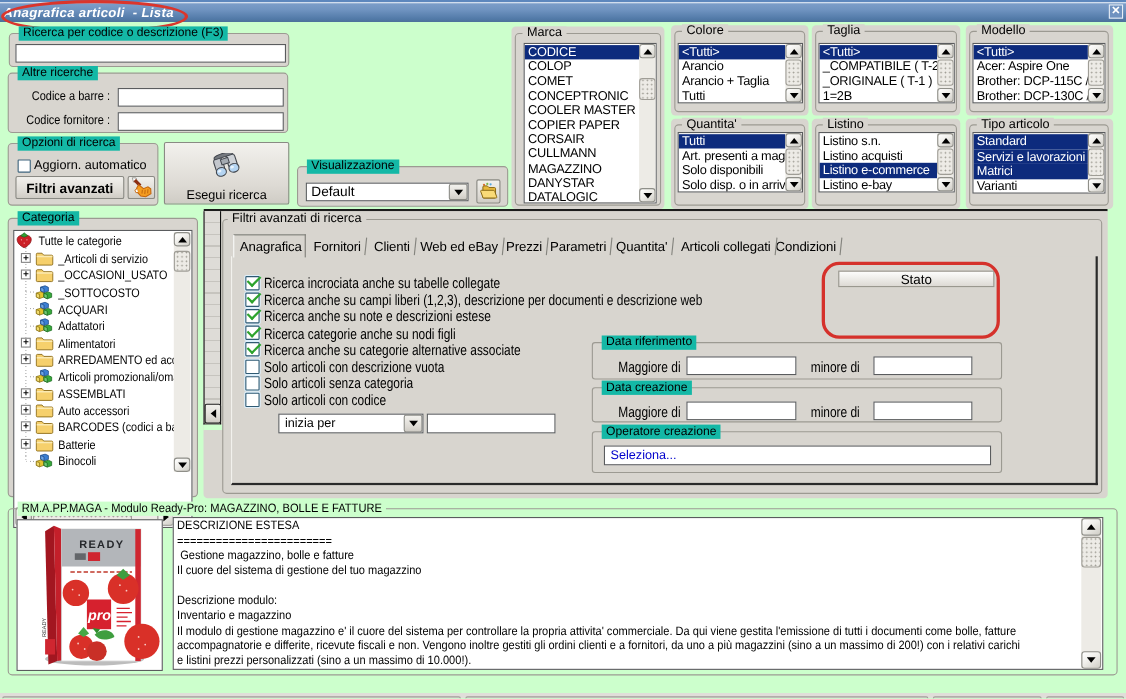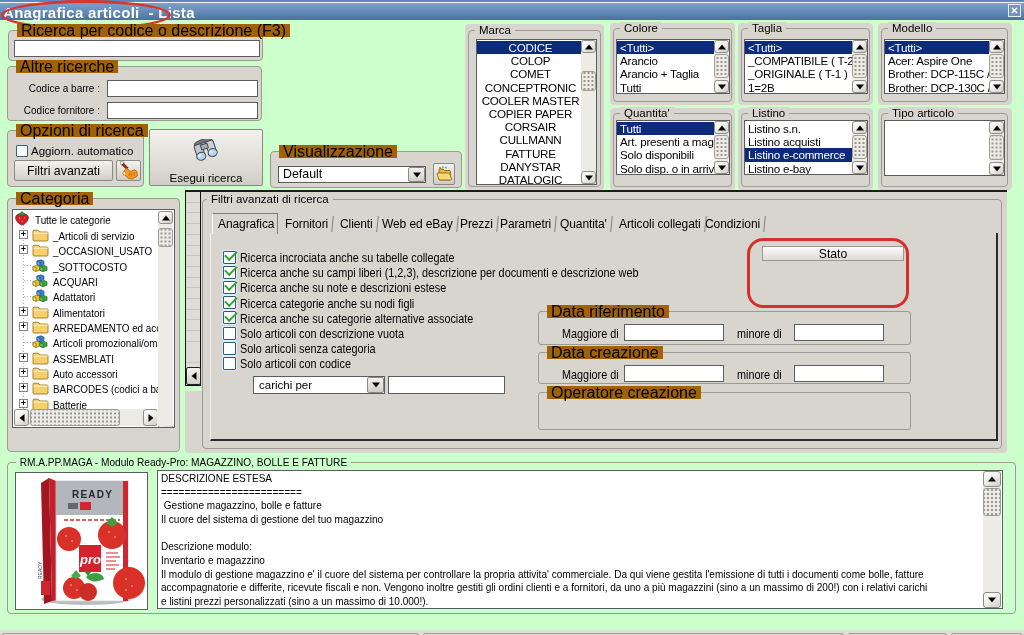--- a/index.html
+++ b/index.html
@@ -3,28 +3,28 @@
 <meta charset="utf-8">
 <style>
 * { margin:0; padding:0; box-sizing:border-box; }
 html,body { width:1024px; height:635px; overflow:hidden; }
 body { font-family:"Liberation Sans", sans-serif; font-size:11.5px; color:#000; background:#ccffcc; position:relative; }
 #app { position:absolute; left:0; top:0; width:1024px; height:635px; background:#ccffcc; overflow:hidden; }
 .abs { position:absolute; }
 
 #tbar { left:0; top:0; width:1024px; height:20px; background:linear-gradient(180deg,#83a3cd 0%,#6f93c0 45%,#527AA8 85%,#4c719a 100%); }
 #tbar .strip { position:absolute; left:0; top:0; width:1024px; height:3px; background:#5d87bd; border-bottom:1px solid #eef3f9; }
-#ttext { position:absolute; left:3px; top:4px; font-size:15px; font-weight:bold; color:#fff; letter-spacing:0.3px; }
+#ttext { position:absolute; left:3px; top:4px; font-size:12px; font-weight:bold; color:#fff; letter-spacing:0.3px;font-style:italic; }
 #tclose { position:absolute; left:1008px; top:4px; width:13px; height:13px; background:#6f92c0; border:1px solid #e7eef6; color:#fff; font-weight:bold; font-size:10px; text-align:center; line-height:11px; }
 .redell { position:absolute; border:3px solid #da352c; border-radius:50%; }
 .redrect { position:absolute; border:3px solid #d5312b; border-radius:16px; }
 
 .grp { position:absolute; background:#d8d5cf; border:1px solid #9c9a92; border-radius:4px; }
 .grp.green { background:transparent; }
-.glbl { position:absolute; top:-7px; left:8px; background:#a16207; padding:0 4px; font-size:16px; line-height:13px; white-space:nowrap; }
+.glbl { position:absolute; top:-7px; left:8px; background:#14b8a6; padding:0 4px; font-size:11px; line-height:13px; white-space:nowrap; }
 .glbl.green { background:#ccffcc; }
 
 .panel { position:absolute; background:#d8d5cf; border-radius:4px; }
 .gbox { position:absolute; border:1px solid #9c9a92; border-radius:4px; }
 .plbl { position:absolute; background:#d8d5cf; padding:0 4px; font-size:11.5px; line-height:13px; white-space:nowrap; z-index:2; }
 
 .inp { position:absolute; background:#fff; border:1px solid #5a5c5e; }
 .lb { position:absolute; background:#fff; border:1px solid #5a5c5e; overflow:hidden; }
 .row { height:13.2px; line-height:13.4px; padding-left:3px; white-space:nowrap; overflow:hidden; font-size:11.6px; letter-spacing:-0.22px; }
 .sel { background:#0d2b7d; color:#fff; }
@@ -74,21 +74,21 @@
   <div class="lbltxt rt" style="left:0px; top:82px; width:100px;">Codice a barre :</div>
   <div class="inp" style="left:107px; top:80px; width:151px; height:17px;"></div>
   <div class="lbltxt rt" style="left:0px; top:104px; width:100px;">Codice fornitore :</div>
   <div class="inp" style="left:107px; top:102px; width:151px; height:17px;"></div>
 
   <div class="grp" style="left:7px; top:130px; width:137px; height:57px;">
     <div class="glbl">Opzioni di ricerca</div>
   </div>
   <div class="chk" style="left:16px; top:145px; width:12px; height:12px; box-shadow:none; border:1.5px solid #3d637c;"></div>
   <div class="lbltxt" style="left:31px; top:145px;">Aggiorn. automatico</div>
-  <div class="btn" style="left:14px; top:160px; width:99px; height:21px; line-height:20px; font-size:12.4px;">Filtri avanzati</div>
+  <div class="btn" style="left:14px; top:160px; width:99px; height:21px; line-height:20px; font-size:12.4px;font-weight:bold;">Filtri avanzati</div>
   <div class="btn" style="left:116px; top:160px; width:25px; height:21px;"></div>
   <div class="abs" style="left:118px; top:160px;"><svg width="22" height="21" viewBox="0 0 22 21">
     <path d="M2.2 1.6 L5.8 1.8 L6.6 5 L3.4 5.6 Z" fill="#fff" stroke="#8a8a84" stroke-width="0.7"></path>
     <path d="M4.5 3.8 L9.5 8.8" stroke="#8b2e12" stroke-width="3"></path>
     <path d="M8 8 L12.5 11.5 L16.5 9.8 L19 11.6 L19.2 16 L14.5 18.8 L10 18.2 L7 15 L6.2 11.2 Z" fill="#f59d20" stroke="#c3650c" stroke-width="1"></path>
     <path d="M11.5 12.5 L11 16 M14 12.5 L13.6 16.5 M16.5 12 L16.2 15.8" stroke="#c97010" stroke-width="1.1"></path>
     <path d="M6.6 11.6 L4.6 12.8 L5.6 15.2 L7.6 14.9" fill="#fff" stroke="#c3650c" stroke-width="0.8"></path>
   </svg></div>
 
   <div class="btn" style="left:149px; top:129px; width:114px; height:57px;"></div>
@@ -118,31 +118,31 @@
     <circle cx="5" cy="3" r="1" fill="#e06a2a"></circle>
         <circle cx="8" cy="2.2" r="1" fill="#7ab648"></circle>
         <circle cx="11" cy="2.6" r="1" fill="#55a7e0"></circle>
     <path d="M4 5 C4 4.4 4.4 4 5 4 H8 L9.5 5.5 H14.5 C15.1 5.5 15.5 5.9 15.5 6.5 V14 C15.5 14.6 15.1 15 14.5 15 H5 C4.4 15 4 14.6 4 14 Z" fill="#e8b83c" stroke="#8a6914" stroke-width="0.9"></path>
     <path d="M4.2 15 L2 9 C1.8 8.4 2.2 8 2.8 8 H13.4 C14 8 14.6 8.4 14.8 9 L16.6 14 C16.8 14.6 16.4 15 15.8 15 Z" fill="#f9da77" stroke="#8a6914" stroke-width="0.9"></path>
   </svg></div>
 
   <div class="panel" style="left:465px; top:24px; width:139px; height:166px;"></div>
   <div class="gbox" style="left:468px; top:30px; width:133px; height:157px;"></div>
   <div class="plbl" style="left:475px; top:24px;">Marca</div>
-  <div class="lb" style="left:476px; top:39px; width:121px; height:146px;text-align:center;">
+  <div class="lb" style="left:476px; top:39px; width:121px; height:146px;">
     <div style="margin:1px 0 0 0; margin-right:15px;">
       <div class="row sel">CODICE</div>
         <div class="row">COLOP</div>
         <div class="row">COMET</div>
         <div class="row">CONCEPTRONIC</div>
         <div class="row">COOLER MASTER</div>
         <div class="row">COPIER PAPER</div>
         <div class="row">CORSAIR</div>
         <div class="row">CULLMANN</div>
-        <div class="row">FATTURE</div>
+        <div class="row">MAGAZZINO</div>
         <div class="row">DANYSTAR</div>
         <div class="row">DATALOGIC</div>
     </div>
     <div class="sb" style="right:0; top:0; width:15px; height:144px;">
       <div class="sbtn" style="top:0; height:13px;">
           <i class="tri up"></i>
         </div>
       <div class="sthumb dots" style="top:31px; height:20px;"></div>
       <div class="sbtn" style="bottom:0; height:13px;">
           <i class="tri dn"></i>
@@ -252,35 +252,41 @@
       <div class="sbtn" style="bottom:0; height:13px;">
           <i class="tri dn"></i>
         </div>
     </div>
   </div>
 
   <div class="panel" style="left:878px; top:108px; width:134px; height:82px;"></div>
   <div class="gbox" style="left:881px; top:113px; width:127px; height:74px;"></div>
   <div class="plbl" style="left:888px; top:107px;">Tipo articolo</div>
   <div class="lb" style="left:884px; top:120px; width:121px; height:56px;">
+    <div style="margin:1px 15px 0 0;">
+      <div class="row sel" style="height:13.6px; line-height:13.6px;">Standard</div>
+        <div class="row sel" style="height:13.6px; line-height:13.6px;">Servizi e lavorazioni</div>
+        <div class="row sel" style="height:13.6px; line-height:13.6px;">Matrici</div>
+        <div class="row" style="height:13.6px; line-height:13.6px;">Varianti</div>
+    </div>
     <div class="sb" style="right:0; top:0; width:15px; height:54px;">
       <div class="sbtn" style="top:0; height:13px;">
           <i class="tri up"></i>
         </div>
       <div class="sthumb dots" style="top:14px; height:25px;"></div>
       <div class="sbtn" style="bottom:0; height:13px;">
           <i class="tri dn"></i>
         </div>
     </div>
   </div>
 
   <div class="grp" style="left:7px; top:198px; width:173px; height:254px;">
     <div class="glbl">Categoria</div>
   </div>
-  <div class="lb" style="left:12px; top:209px; width:163px; height:219px;">
+  <div class="lb" style="left:12px; top:209px; width:163px; height:271px;">
     <div id="tree" style="position:absolute; left:0; top:0; width:146px; height:220px; overflow:hidden;">
       <div class="abs" style="left:10px; top:12px; width:1px; height:196px; background-image:repeating-linear-gradient(180deg,#aaa 0 1px,transparent 1px 3px);"></div>
       <div class="abs ticon" style="left:1px; top:1px;">
           <svg width="16" height="15" viewBox="0 0 16 15">
             <path d="M8 14.2 C4 12.5 1.6 9.5 1.6 6.8 C1.6 4 4.2 2.6 8 2.6 C11.8 2.6 14.4 4 14.4 6.8 C14.4 9.5 12 12.5 8 14.2 Z" fill="#cc2026" stroke="#8a1217" stroke-width="0.7"></path>
             <path d="M4.8 3.4 L8 0.6 L11.2 3.4 L8 4.6 Z" fill="#2f9e33" stroke="#1c6b20" stroke-width="0.6"></path>
             <g fill="#f2b9b9">
               <circle cx="5.5" cy="7" r="0.6"></circle>
               <circle cx="10.5" cy="7" r="0.6"></circle>
               <circle cx="8" cy="10" r="0.6"></circle>
@@ -490,21 +496,21 @@
   <div class="lbltxt ct" style="left:240px; top:296.6px;">Ricerca categorie anche su nodi figli</div>
   <div class="chk on" style="left:223px; top:311.3px;"></div>
   <div class="lbltxt ct" style="left:240px; top:311.8px;">Ricerca anche su categorie alternative associate</div>
   <div class="chk" style="left:223px; top:326.5px;"></div>
   <div class="lbltxt ct" style="left:240px; top:327.0px;">Solo articoli con descrizione vuota</div>
   <div class="chk" style="left:223px; top:341.7px;"></div>
   <div class="lbltxt ct" style="left:240px; top:342.2px;">Solo articoli senza categoria</div>
   <div class="chk" style="left:223px; top:356.9px;"></div>
   <div class="lbltxt ct" style="left:240px; top:357.4px;">Solo articoli con codice</div>
   </div>
-  <div class="inp" style="left:253px; top:376px; width:132px; height:18px; line-height:16px; padding-left:5px;">carichi per</div>
+  <div class="inp" style="left:253px; top:376px; width:132px; height:18px; line-height:16px; padding-left:5px;">inizia per</div>
   <div class="btn" style="left:367px; top:377px; width:17px; height:16px;">
       <i class="tri dn"></i>
     </div>
   <div class="inp" style="left:388px; top:376px; width:117px; height:18px;"></div>
 
   <div class="abs" style="left:762px; top:246px; width:142px; height:15px; background:linear-gradient(180deg,#fdfdfc,#dddad4); border:1px solid #9a988f; text-align:center; line-height:14px; font-size:12.2px;">Stato</div>
   <div class="redrect" style="left:747px; top:238px; width:162px; height:70px;"></div>
 
   <div class="grp" style="left:538px; top:311px; width:373px; height:34px; border-radius:3px;">
     <div class="glbl">Data riferimento</div>
@@ -518,20 +524,21 @@
     <div class="glbl">Data creazione</div>
   </div>
   <div class="lbltxt ct" style="left:562px; top:368px;">Maggiore di</div>
   <div class="inp" style="left:624px; top:365px; width:100px; height:17px;"></div>
   <div class="lbltxt ct" style="left:737px; top:368px;">minore di</div>
   <div class="inp" style="left:794px; top:365px; width:90px; height:17px;"></div>
 
   <div class="grp" style="left:538px; top:392px; width:373px; height:38px; border-radius:3px;">
     <div class="glbl">Operatore creazione</div>
   </div>
+  <div class="inp" style="left:549px; top:405px; width:352px; height:18px; line-height:16px; padding-left:5px; color:#0000cc;">Seleziona...</div>
 
   <div class="grp green" style="left:7px; top:462px; width:1009px; height:151.5px;">
     <div class="glbl green" style="font-size:11px; transform:scaleX(0.92); transform-origin:0 0;">RM.A.PP.MAGA - Modulo Ready-Pro: MAGAZZINO, BOLLE E FATTURE</div>
   </div>
   <div class="inp" style="left:15px; top:472px; width:133px; height:138px;"></div>
   <div class="abs" style="left:16px; top:473px;"><svg width="131" height="136" viewBox="0 0 131 136">
     <ellipse cx="70" cy="126" rx="45" ry="6" fill="#bdbdbd"></ellipse>
     <path d="M25 10 L33 5 L36 128 L28 131 Z" fill="#a21620"></path>
     <path d="M33 5 L40 8 L42 127 L36 128 Z" fill="#c41f2a"></path>
     <rect x="40" y="8" width="72" height="120" fill="#fff" stroke="#d0d0d0" stroke-width="0.8"></rect>

